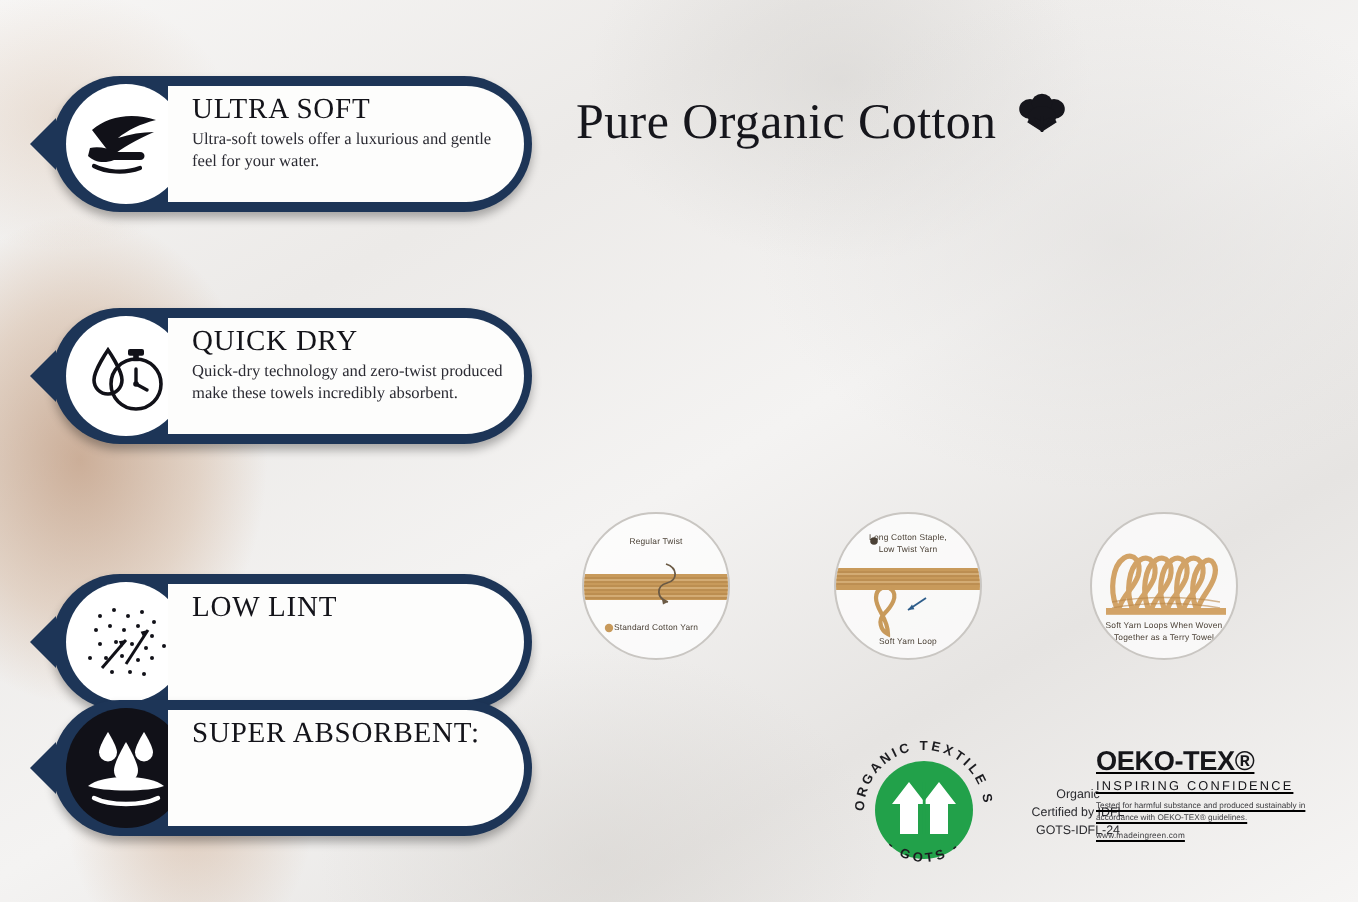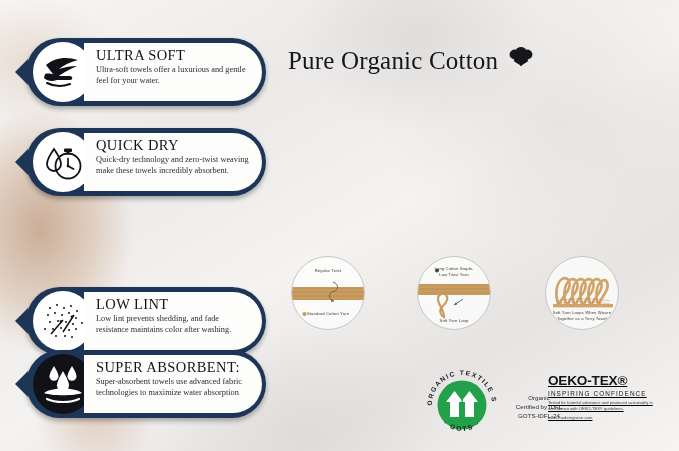--- a/index.html
+++ b/index.html
@@ -203,35 +203,35 @@
         <path d="M5 25 C9 24, 14 25, 18 27 L30 27 C33 27, 33 31, 30 31 L17 31 C12 33, 7 32, 4 29 Z" fill="#111118"></path>
         <path d="M7 34 C13 37, 22 38, 30 35" stroke="#111118" stroke-width="2.1" fill="none" stroke-linecap="round"></path>
       </svg>
     </div>
     <div class="pill-inner">
       <div class="pill-title">ULTRA SOFT</div>
       <div class="pill-desc">Ultra-soft towels offer a luxurious and gentle feel for your water.</div>
     </div>
   </div>
 
-  <div class="pill" style="top:128px;">
+  <div class="pill" style="top:154px;">
     <div class="icon-circle">
       <svg width="46" height="46" viewBox="0 0 46 46" aria-hidden="true">
         <path d="M14 10 C14 10, 7 20, 7 25 a7 7 0 0 0 14 0 C21 20, 14 10, 14 10 Z" fill="none" stroke="#111118" stroke-width="1.8"></path>
         <circle cx="28" cy="27" r="12.5" fill="none" stroke="#111118" stroke-width="1.8"></circle>
         <rect x="24" y="9.5" width="8" height="3.4" rx="1" fill="#111118"></rect>
         <rect x="26.6" y="12.4" width="2.8" height="3.2" fill="#111118"></rect>
         <line x1="28" y1="27" x2="28" y2="19.5" stroke="#111118" stroke-width="1.7" stroke-linecap="round"></line>
         <line x1="28" y1="27" x2="33.5" y2="30" stroke="#111118" stroke-width="1.7" stroke-linecap="round"></line>
         <circle cx="28" cy="27" r="1.4" fill="#111118"></circle>
       </svg>
     </div>
     <div class="pill-inner">
       <div class="pill-title">QUICK DRY</div>
-      <div class="pill-desc">Quick-dry technology and zero-twist weaving make these towels incredibly absorbent.</div>
+      <div class="pill-desc">Quick-dry technology and zero-twist produced make these towels incredibly absorbent.</div>
     </div>
   </div>
 
   <div class="pill" style="top:246px;margin-top:41px;">
     <div class="icon-circle">
       <svg width="50" height="50" viewBox="0 0 50 50" aria-hidden="true">
         <g fill="#111118">
           <circle cx="12" cy="12" r="1"></circle>
             <circle cx="19" cy="9" r="1"></circle>
             <circle cx="26" cy="12" r="1"></circle>
@@ -257,37 +257,35 @@
             <circle cx="7" cy="33" r="1"></circle>
         </g>
         <line x1="13" y1="38" x2="25" y2="24" stroke="#111118" stroke-width="1.5"></line>
         <path d="M25 24 l-3.6 0.6 l1.4 3.2 Z" fill="#111118"></path>
         <line x1="25" y1="36" x2="36" y2="19" stroke="#111118" stroke-width="1.5"></line>
         <path d="M36 19 l-3.7 0.9 l1.6 3.1 Z" fill="#111118"></path>
       </svg>
     </div>
     <div class="pill-inner">
       <div class="pill-title">LOW LINT</div>
-      <div class="pill-desc">Low lint prevents shedding, and fade resistance maintains color after washing.</div>
     </div>
   </div>
 
   <div class="pill" style="top:350px;">
     <div class="icon-circle dark">
       <svg width="52" height="52" viewBox="0 0 52 52" aria-hidden="true">
         <path d="M17 8 C17 8, 12.5 15, 12.5 18.2 a4.5 4.5 0 0 0 9 0 C21.5 15, 17 8, 17 8 Z" fill="#ffffff"></path>
         <path d="M35 8 C35 8, 30.5 15, 30.5 18.2 a4.5 4.5 0 0 0 9 0 C39.5 15, 35 8, 35 8 Z" fill="#ffffff"></path>
         <path d="M26 13 C26 13, 20 23, 20 27.2 a6 6 0 0 0 12 0 C32 23, 26 13, 26 13 Z" fill="#ffffff"></path>
         <path d="M7 35 C14 29, 38 29, 45 35 C38 38, 14 38, 7 35 Z" fill="#ffffff"></path>
         <path d="M10 41 C18 45, 34 45, 42 41" stroke="#ffffff" stroke-width="2.2" fill="none" stroke-linecap="round"></path>
       </svg>
     </div>
     <div class="pill-inner">
       <div class="pill-title">SUPER ABSORBENT:</div>
-      <div class="pill-desc">Super-absorbent towels use advanced fabric technologies to maximize water absorption</div>
     </div>
   </div>
 
   <div id="headline">
     <span>Pure Organic Cotton</span>
     <span>
       <svg width="26" height="24" viewBox="0 0 26 24" aria-hidden="true">
         <ellipse cx="7" cy="8.5" rx="5.4" ry="5" fill="#16161c"></ellipse>
         <ellipse cx="19" cy="8.5" rx="5.4" ry="5" fill="#16161c"></ellipse>
         <ellipse cx="13" cy="5.5" rx="5.2" ry="4.6" fill="#16161c"></ellipse>

